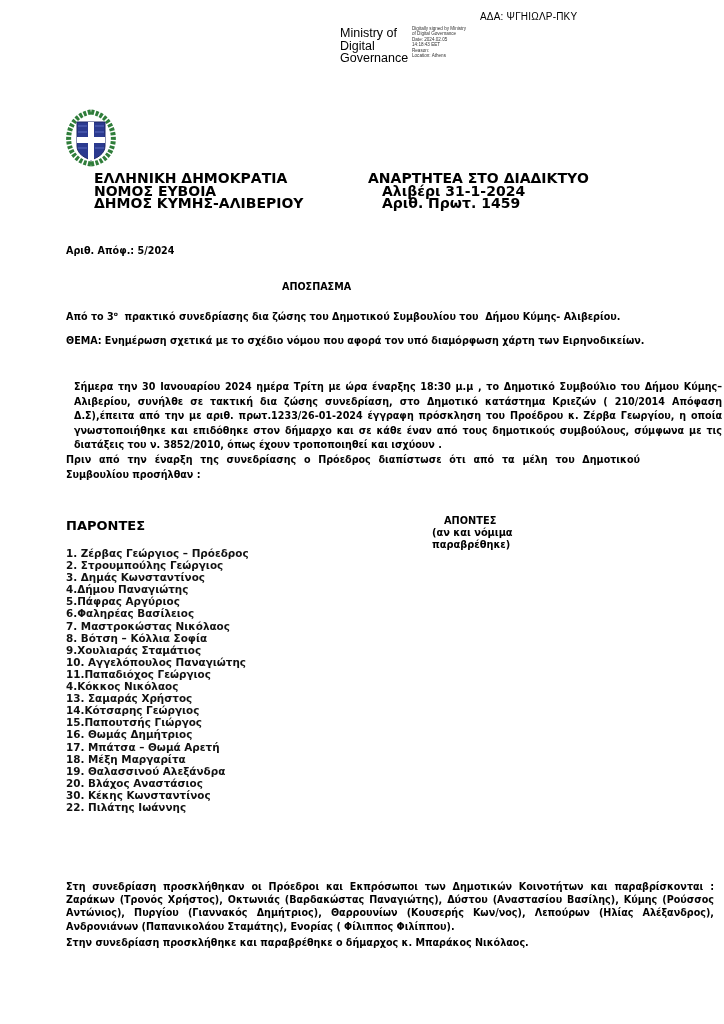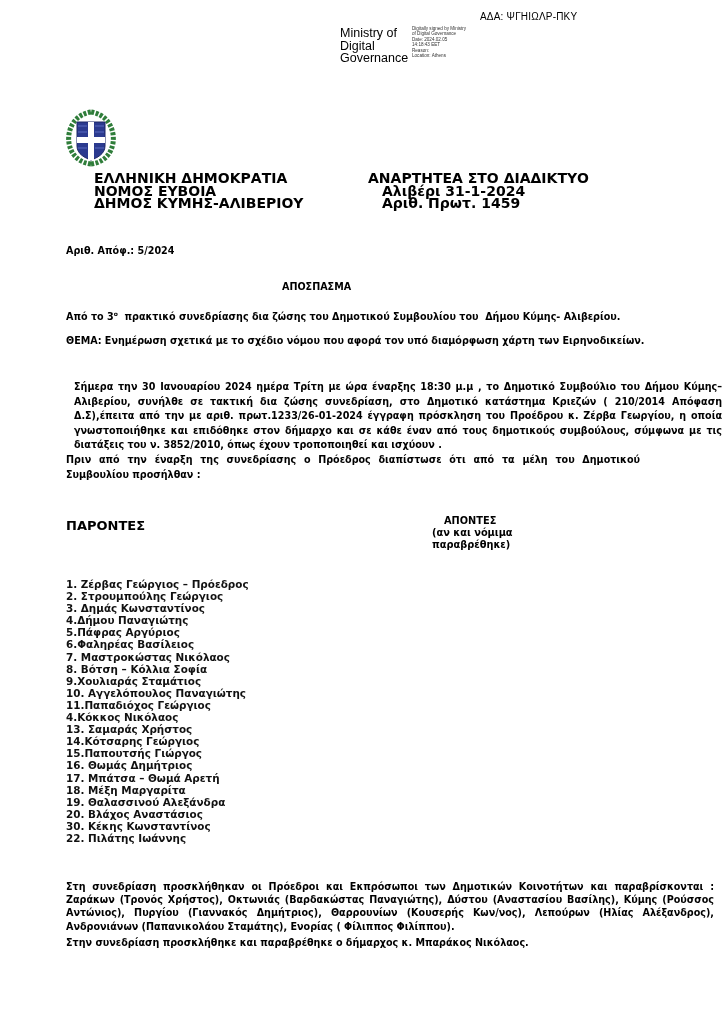--- a/index.html
+++ b/index.html
@@ -15,21 +15,21 @@
   .hdr-right .ln1 { padding-left: 0; }
   .hdr-right .ln2, .hdr-right .ln3 { padding-left: 14px; }
   .bold { font-weight: bold; font-size: 9.6px; }
   .decision { left: 66px; top: 245px; }
   .title { left: 262px; top: 281px; margin-left: 20px; }
   .p1 { left: 66px; top: 310px; }
   .p2 { left: 66px; top: 335px; }
   .p3 { left: 74px; top: 361px; width: 648px; line-height: 14.5px; text-align: justify; margin-top: 19px; }
   .p4 { left: 66px; top: 453px; width: 574px; line-height: 14.5px; text-align: justify; }
   .present-title { left: 66px; top: 518px; font-size: 13px; font-weight: bold; }
-  .present-list { left: 66px; top: 578px; font-size: 10.4px; font-weight: bold; line-height: 12.1px; margin: 0; padding: 0; list-style: none; color: #111; }
+  .present-list { left: 66px; top: 547px; font-size: 10.4px; font-weight: bold; line-height: 12.1px; margin: 0; padding: 0; list-style: none; color: #111; }
   .absent { left: 432px; top: 515px; font-size: 9.8px; font-weight: bold; line-height: 11.9px; }
   .absent .t { padding-left: 12px; }
   .absent-list { margin: 4px 0 0 0; padding: 0; list-style: none; line-height: 14.2px; font-size: 9.8px; }
   .p5 { left: 66px; top: 880px; width: 648px; line-height: 13.2px; text-align: justify; }
   .p6 { left: 66px; top: 937px; }
   sup { font-size: 6px; }
 </style>
 </head>
 <body>
 

